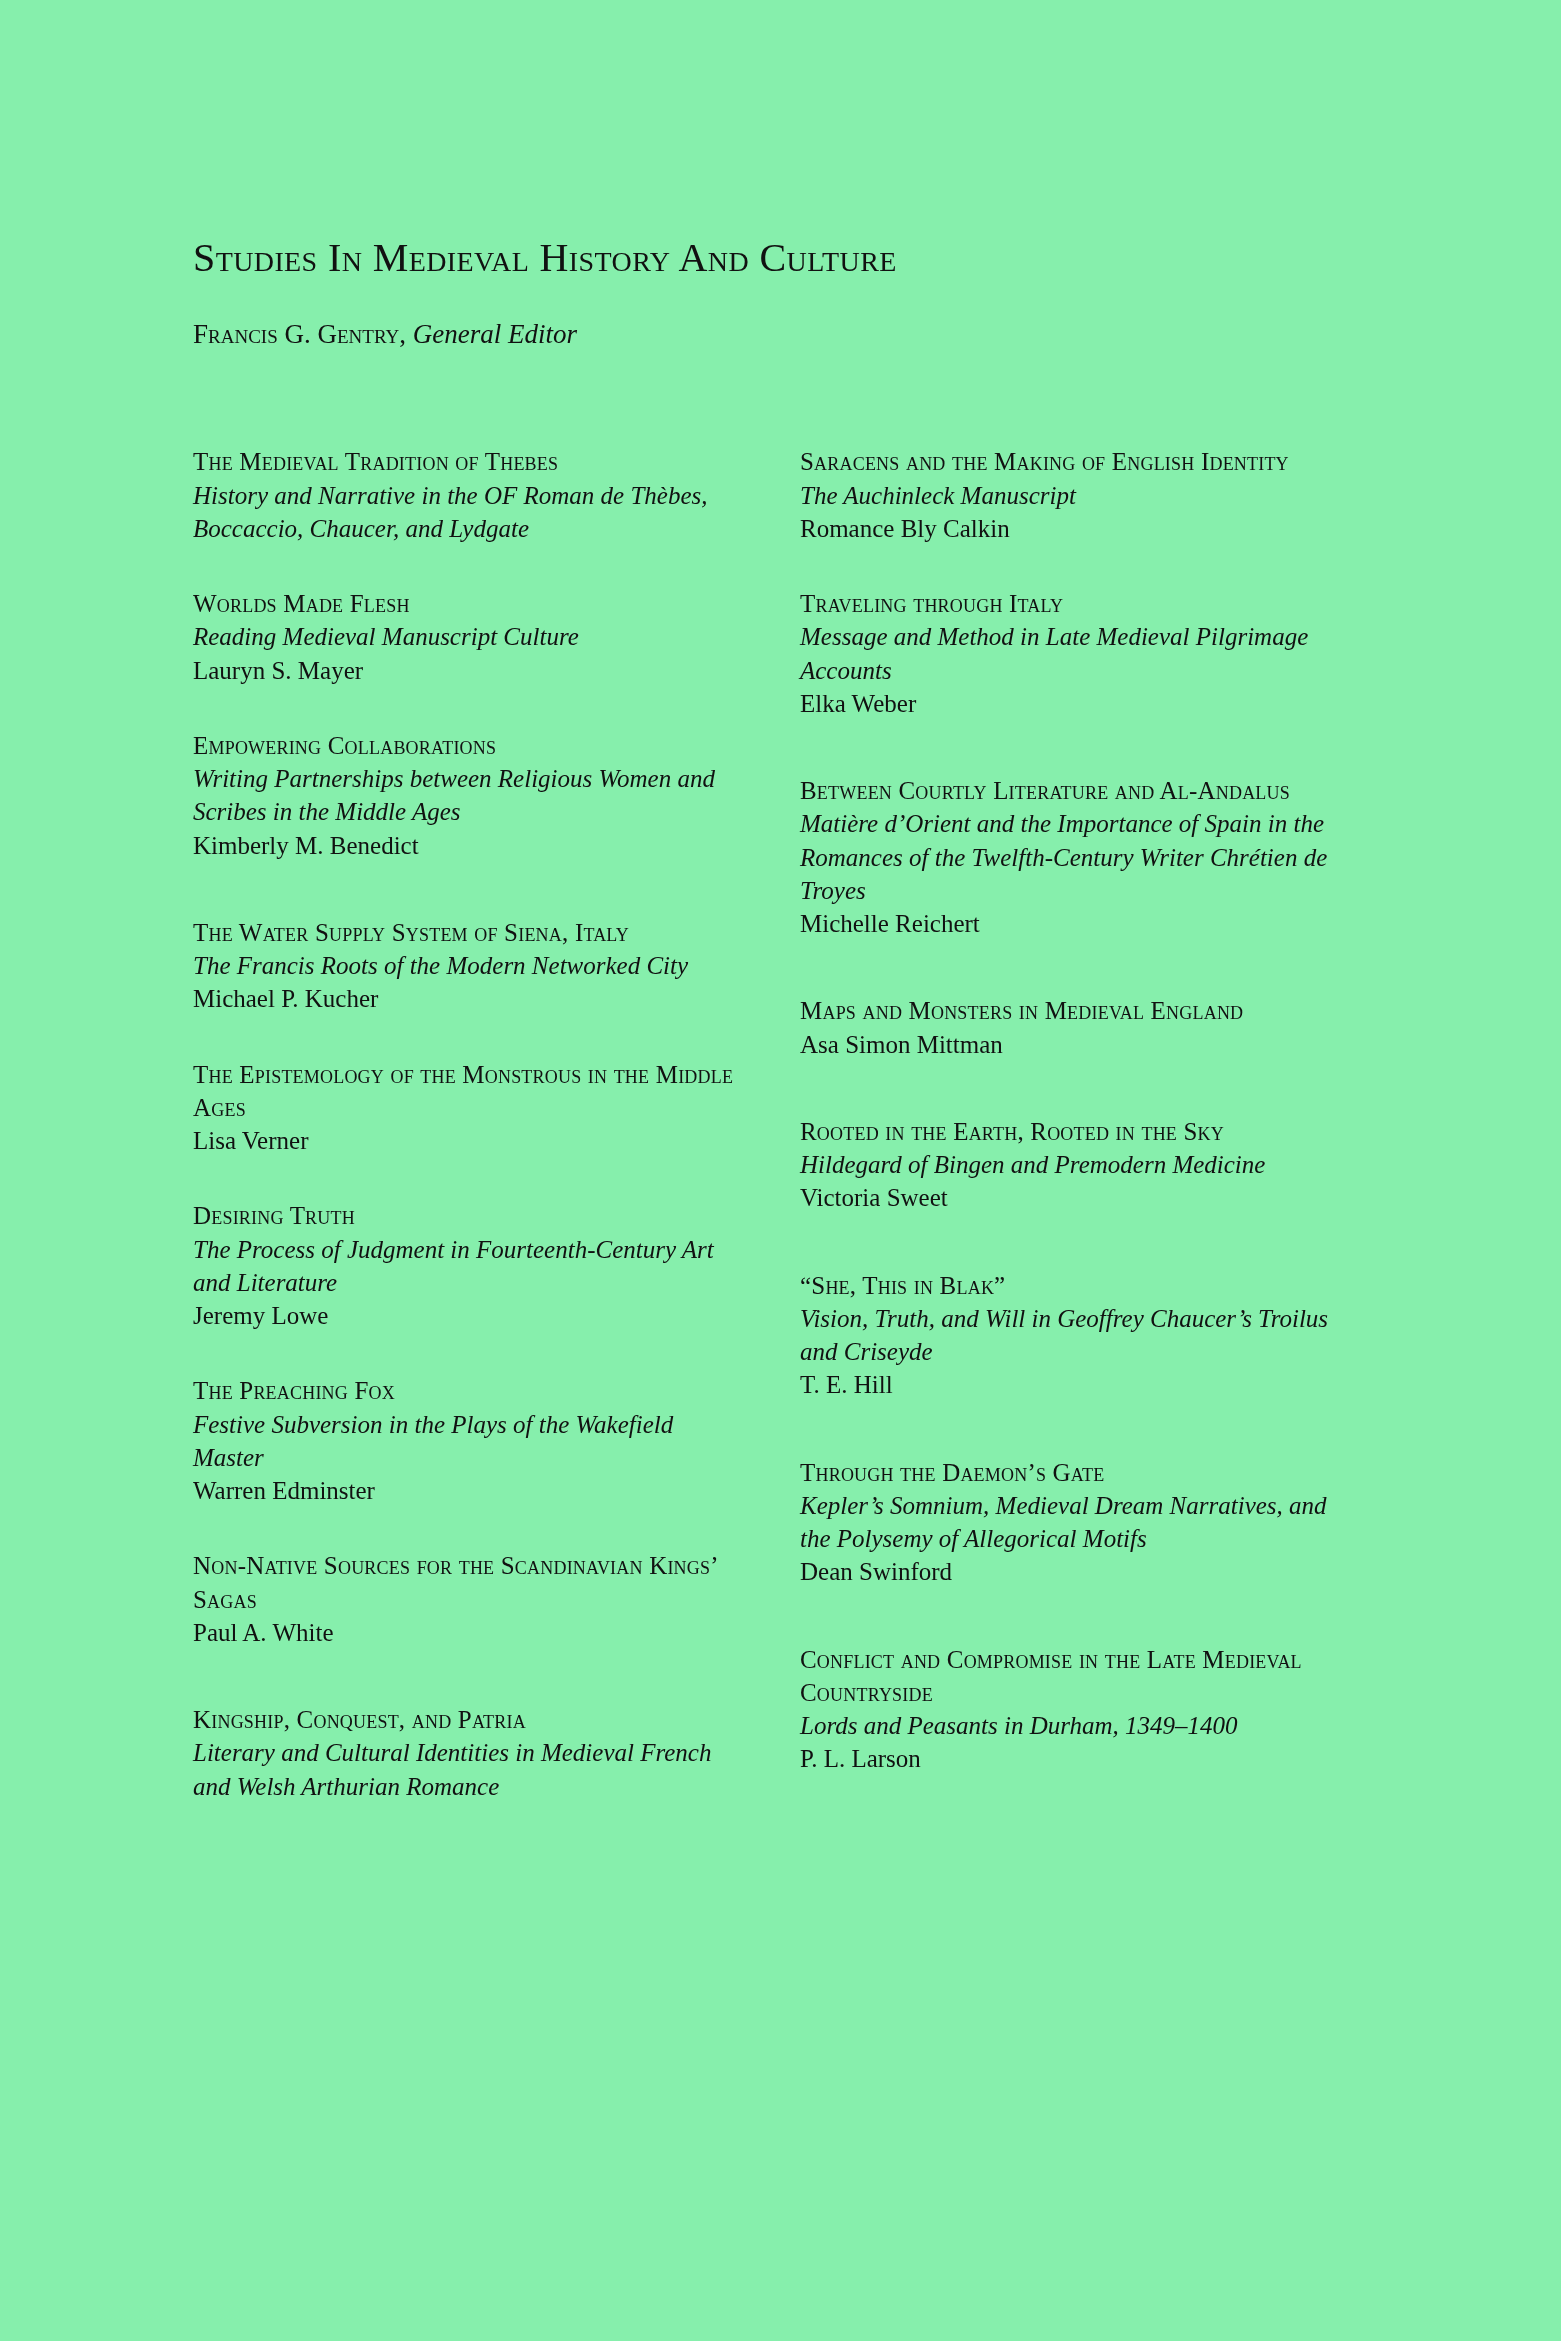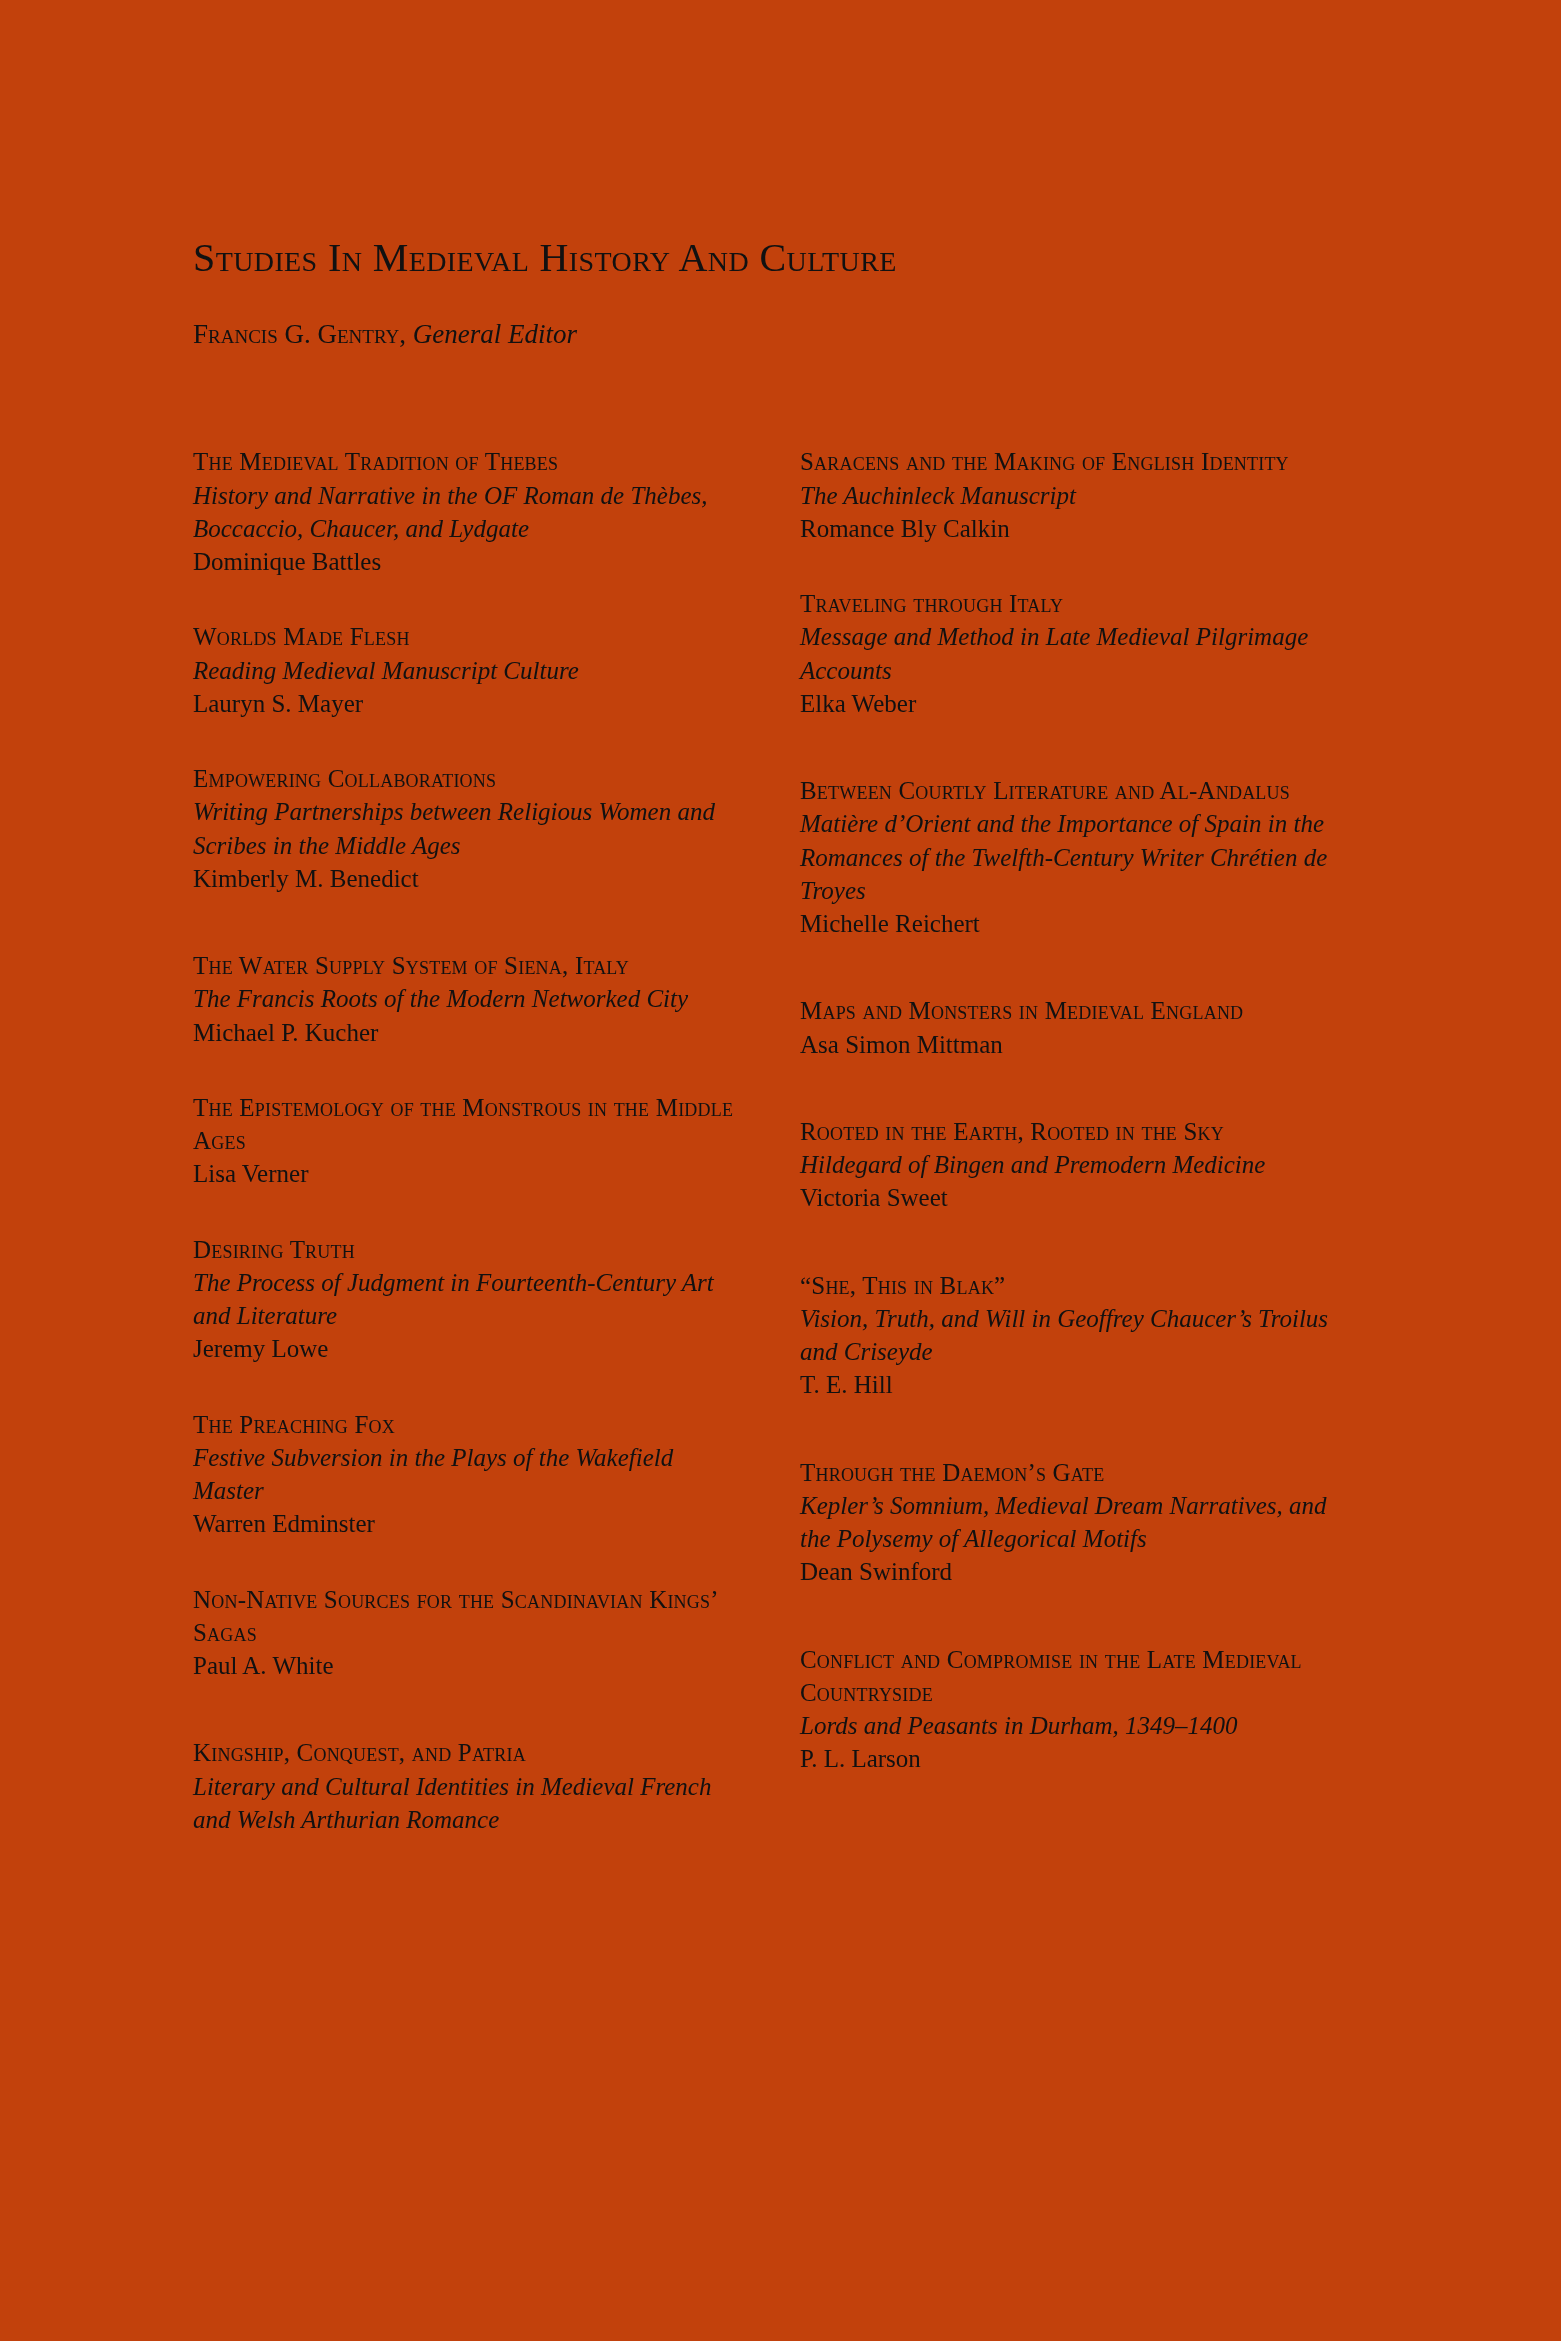--- a/index.html
+++ b/index.html
@@ -14,21 +14,21 @@
     font-family: "Liberation Serif", "DejaVu Serif", serif;
     color: #111111;
     overflow: hidden;
   }
   .page {
     position: absolute;
     left: 0;
     top: 0;
     width: 1561px;
     height: 2342px;
-    background: #c2410c;
+    background: #86efac;
   }
   .content {
     position: absolute;
     left: 193px;
     top: 236px;
     width: 1188px;
   }
 
   
   .series-title {
@@ -99,21 +99,20 @@
       <span class="editor-role">General Editor</span>
     </div>
 
     <div class="columns">
 
       <div class="col col-left">
 
         <div class="entry">
           <div class="title">The Medieval Tradition of Thebes</div>
           <div class="subtitle">History and Narrative in the OF Roman de Thèbes, Boccaccio, Chaucer, and Lydgate</div>
-          <div class="author">Dominique Battles</div>
         </div>
 
         <div class="entry">
           <div class="title">Worlds Made Flesh</div>
           <div class="subtitle">Reading Medieval Manuscript Culture</div>
           <div class="author">Lauryn S. Mayer</div>
         </div>
 
         <div class="entry">
           <div class="title">Empowering Collaborations</div>

